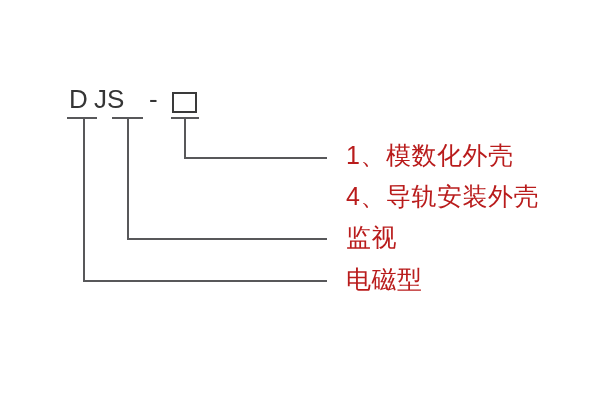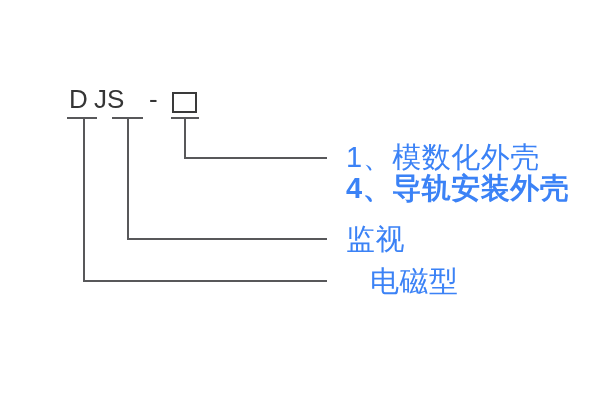--- a/index.html
+++ b/index.html
@@ -25,23 +25,23 @@
   .placeholder-box {
     width: 21px;
     height: 17px;
     border: 2px solid #3a3a3a;
     background: #ffffff;
   }
   .line {
     background: #58585a;
   }
   .meaning-label {
-    font-size: 29px;
+    font-size: 25px;
     line-height: 1;
-    color: #3b82f6;
+    color: #b91c1c;
     letter-spacing: 0.5px;
     white-space: pre;
   }
 </style>
 </head>
 <body>
 
 <span class="abs code-char" style="left:69px; top:86px;">D</span>
 <span class="abs code-char" style="left:94px; top:86px;">JS</span>
 <span class="abs code-char" style="left:149px; top:86px;">-</span>
@@ -53,15 +53,15 @@
 
 <div class="abs line" style="left:184px; top:117px; width:2px; height:42px;"></div>
 <div class="abs line" style="left:127px; top:117px; width:2px; height:123px;"></div>
 <div class="abs line" style="left:83px;  top:117px; width:2px; height:165px;"></div>
 
 <div class="abs line" style="left:184px; top:157px; width:143px; height:2px;"></div>
 <div class="abs line" style="left:127px; top:238px; width:200px; height:2px;"></div>
 <div class="abs line" style="left:83px;  top:280px; width:244px; height:2px;"></div>
 
 <span class="abs meaning-label" style="left:346px; top:143px;">1、模数化外壳</span>
-<span class="abs meaning-label" style="left:346px; top:174px;font-weight:bold;">4、导轨安装外壳</span>
+<span class="abs meaning-label" style="left:346px; top:184px;">4、导轨安装外壳</span>
 <span class="abs meaning-label" style="left:346px; top:225px;text-align:right;">监视</span>
-<span class="abs meaning-label" style="left:346px; top:267px;margin-left:24px;">电磁型</span>
+<span class="abs meaning-label" style="left:346px; top:267px;">电磁型</span>
 
 </body></html>

